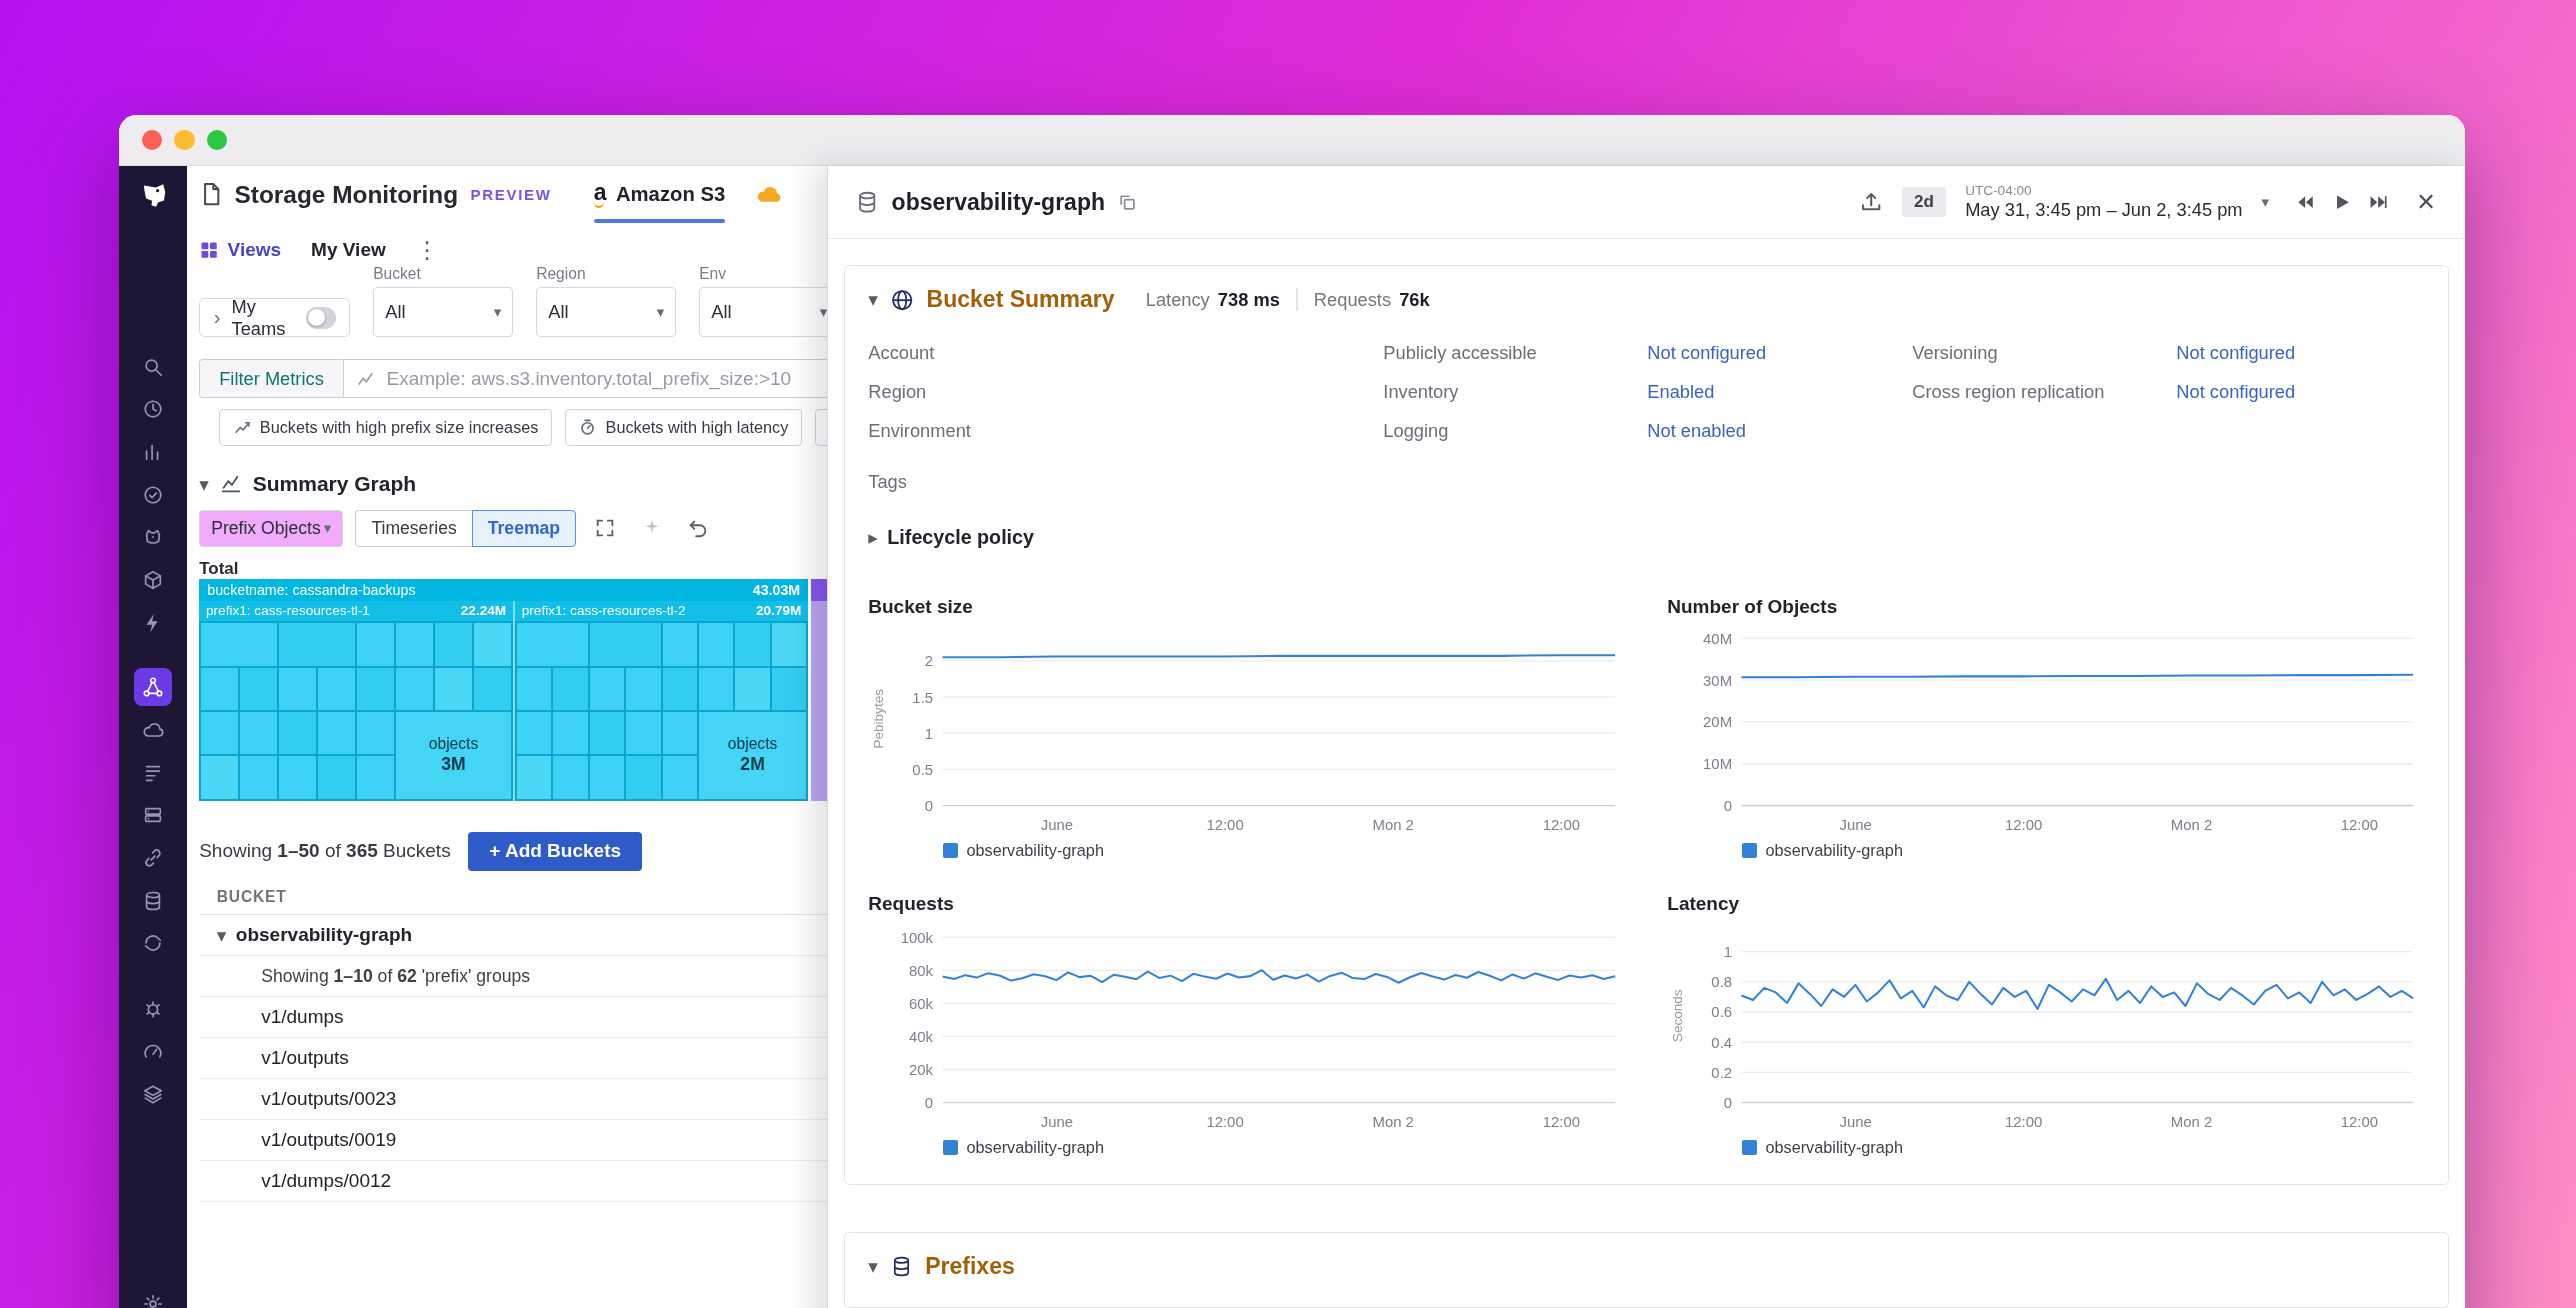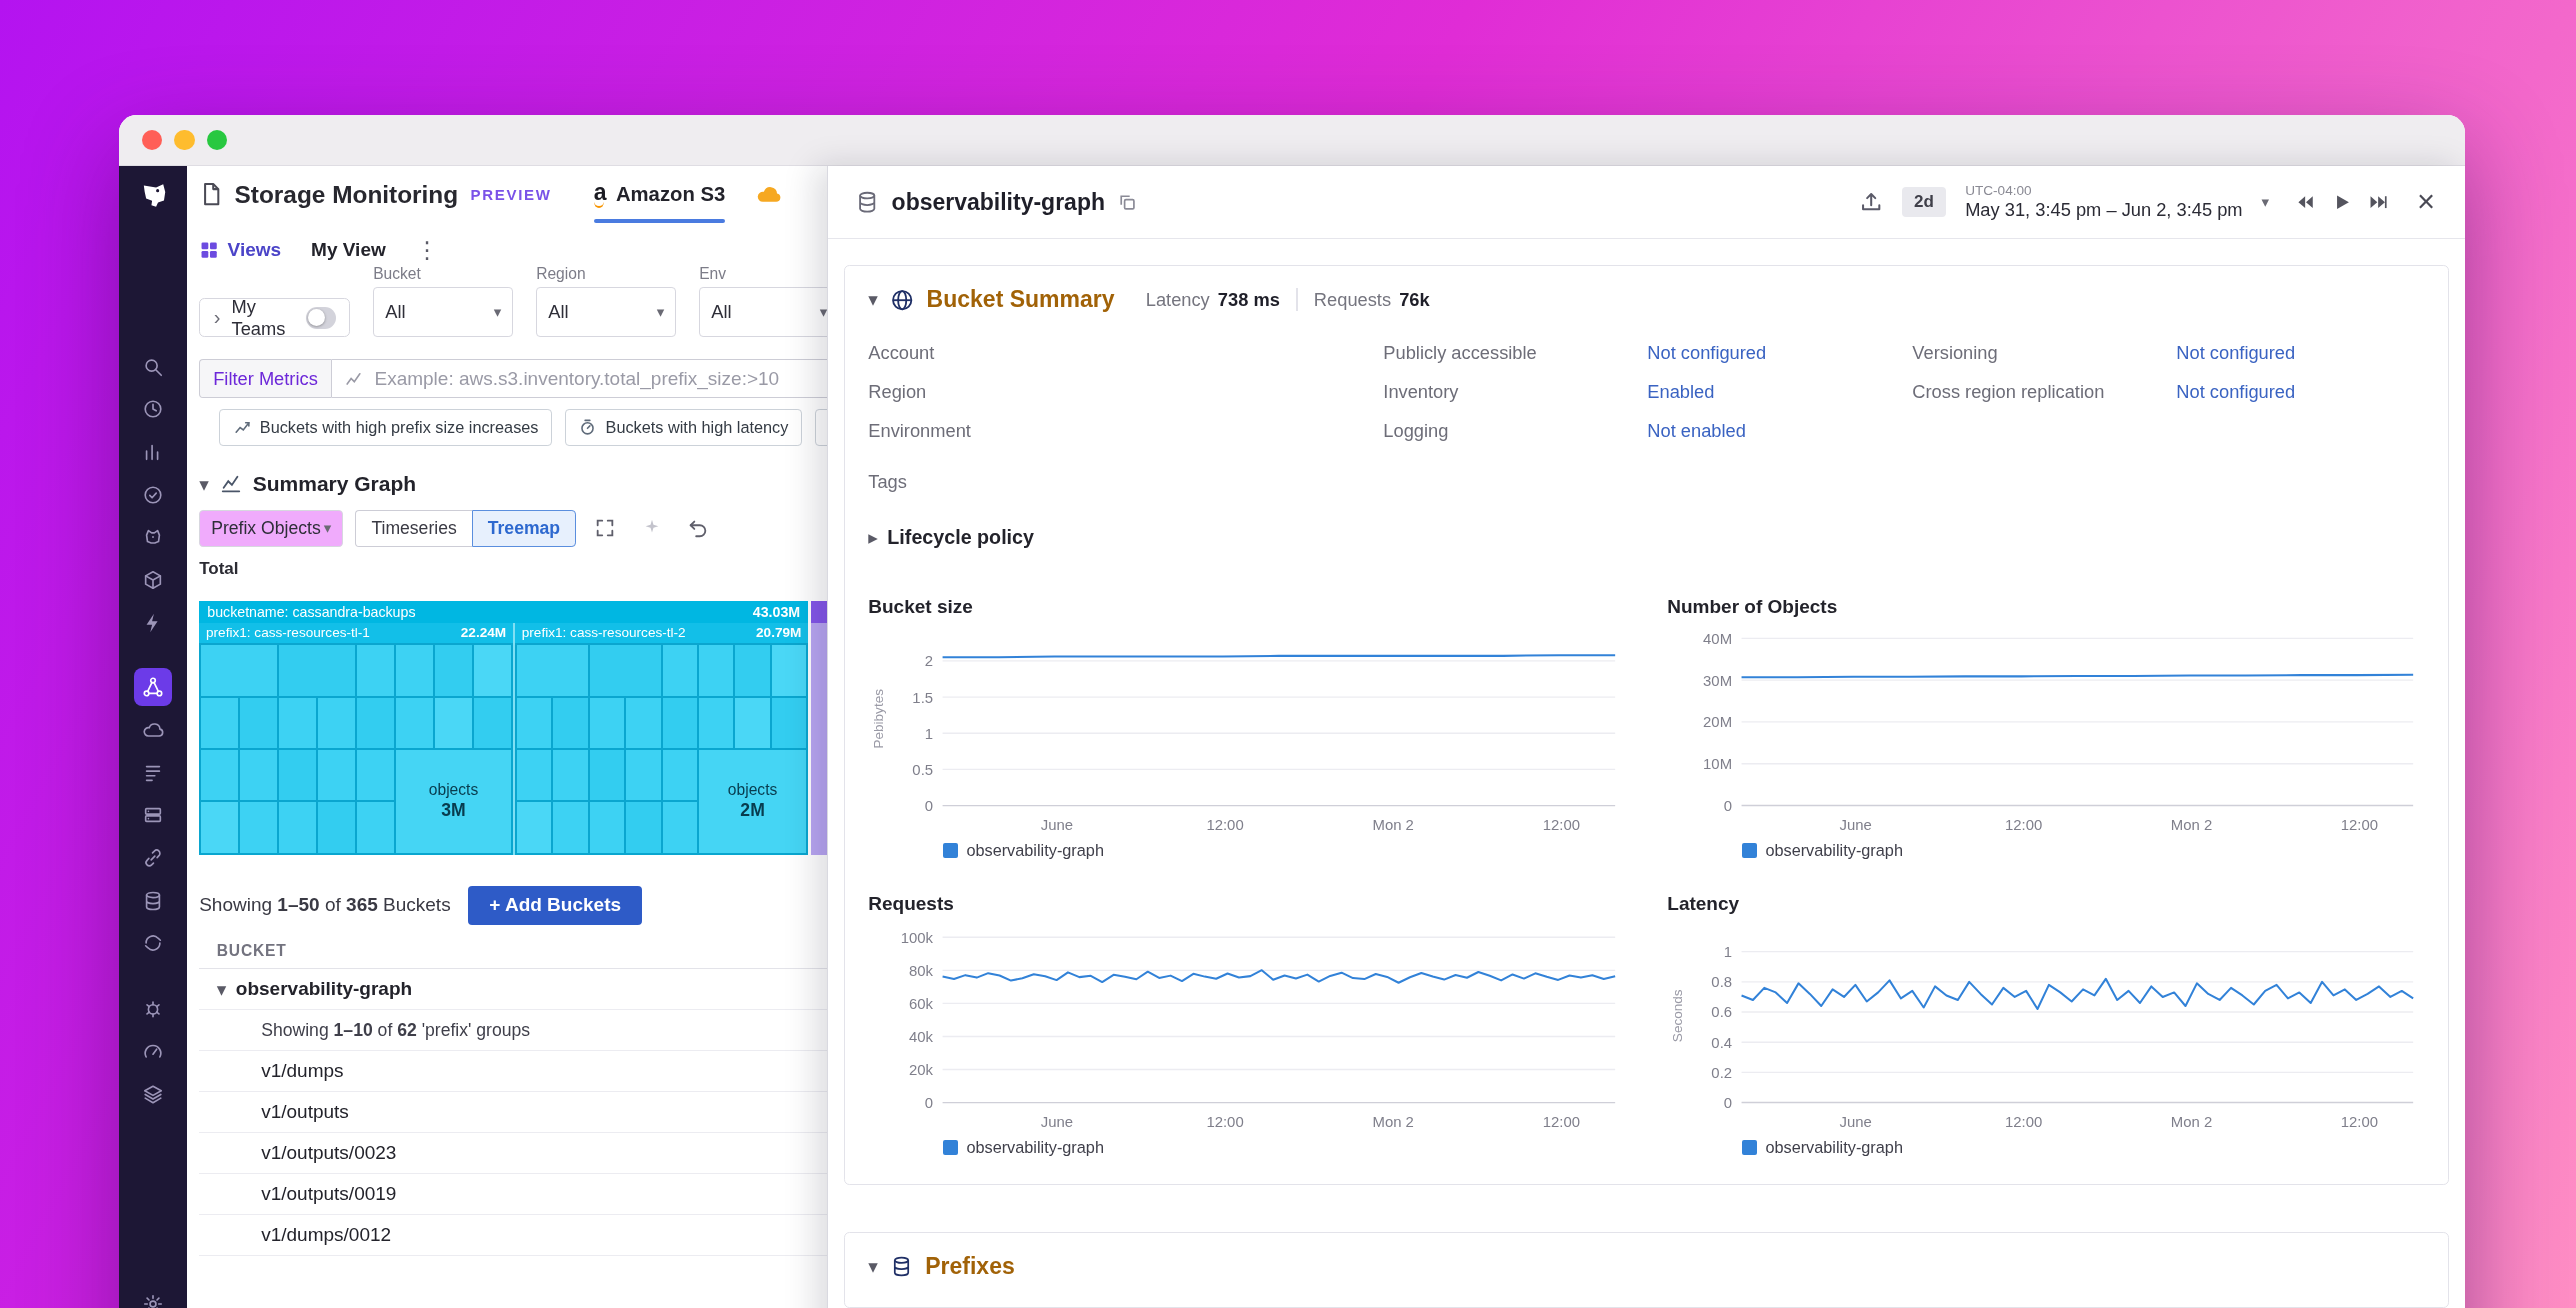--- a/index.html
+++ b/index.html
@@ -43,37 +43,37 @@
   .toggle::after{content:"";position:absolute;left:2px;top:2px;width:17.6px;height:17.6px;border-radius:50%;background:#fff;box-shadow:0 0.7px 2.7px rgba(0,0,0,.35);}
   .sel-group{display:flex;flex-direction:column;gap:4.1px;}
   .sel-label{font-size:15.6px;color:#7c7c88;}
   .sel-box{width:140px;height:50px;border:1.4px solid #d7d7df;border-radius:4.1px;display:flex;align-items:center;justify-content:space-between;padding:0 11px;font-size:18.3px;color:#2e2e38;background:#fff;box-sizing:border-box;}
   .caret{font-size:15px;color:#6a6a74;}
   .search-bar{margin-top:23px;width:651px;height:39px;border:1.4px solid #cdcdd6;border-radius:4.1px;display:flex;align-items:center;gap:9.5px;padding:0 12.2px;box-sizing:border-box;background:#fff;}
   .search-bar input,.fm-input input{border:none;outline:none;flex:1;font-size:19px;color:#2e2e38;font-family:inherit;background:transparent;}
   .search-bar input::placeholder{color:#8f8f9b;}
   .fm-input input::placeholder{color:#9a9aa6;}
   .metrics-bar{margin-top:22px;display:flex;height:39px;width:671px;}
-  .fm-label{border:1.4px solid #cdcdd6;border-right:none;background:#f6f6f8;border-radius:4.1px 0 0 4.1px;display:flex;align-items:center;padding:0 13px;font-size:18.3px;color:#6d28d9;white-space:nowrap;}
+  .fm-label{border:1.4px solid #cdcdd6;border-right:none;background:#f6f6f8;border-radius:4.1px 0 0 4.1px;display:flex;align-items:center;padding:0 19px;font-size:18.3px;color:#0f766e;white-space:nowrap;}
   .fm-input{flex:1;border:1.4px solid #cdcdd6;border-radius:0 4.1px 4.1px 0;display:flex;align-items:center;gap:9.5px;padding:0 12.2px;background:#fff;}
   .chips-row{margin-top:11px;display:flex;gap:13.6px;margin-left:20.3px;width:678px;}
   .chip{height:37px;border:1.4px solid #ccd2d9;border-radius:4.1px;display:flex;align-items:center;gap:8.1px;padding:0 12.2px;font-size:16.3px;color:#343b44;background:#fff;white-space:nowrap;box-sizing:border-box;}
   .chip.partial{width:54px;flex:0 0 54px;overflow:hidden;}
   .summary-header{margin-top:26px;display:flex;align-items:center;gap:11px;font-size:21px;font-weight:700;color:#23232b;}
   .chev{color:#5a5a66;font-size:19px;}
   .controls-row{margin-top:13.6px;display:flex;align-items:center;gap:12.2px;}
   .metric-select{width:144px;height:37px;border:1.4px solid #d7d7df;border-radius:4.1px;display:flex;align-items:center;justify-content:space-between;padding:0 11px;font-size:17.6px;color:#2e2e38;background:#f0abfc;box-sizing:border-box;}
   .segmented{display:flex;align-items:center;}
   .seg{height:37px;padding:0 15px;border:1.4px solid #cdcdd6;display:flex;align-items:center;font-size:17.6px;color:#3a3a44;background:#fff;box-sizing:border-box;}
   .seg.first{border-radius:4.1px 0 0 4.1px;border-right:none;}
   .seg.active{background:#e7f0fd;border:1.4px solid #5a8ede;color:#2d68cf;font-weight:700;border-radius:0 4.1px 4.1px 0;}
   .icon-btn{width:34px;height:34px;display:flex;align-items:center;justify-content:center;color:#5f5f6b;}
   .icon-btn.disabled{color:#c3c3cc;}
   .total-label{margin-top:12.2px;font-size:17px;font-weight:700;color:#2b2b33;}
-  .treemap-row{margin-top:22px;display:flex;gap:2.7px;height:254px;}
+  .treemap-row{margin-top:0;display:flex;gap:2.7px;height:222px;}
   .tm-main{width:609px;display:flex;flex-direction:column;flex:0 0 609px;}
   .tm-header{height:22px;background:#00b7e2;color:#fff;display:flex;justify-content:space-between;align-items:center;padding:0 8.1px;font-size:14.2px;}
   .tm-header b{font-weight:700;}
   .tm-groups{flex:1;display:flex;gap:2px;background:#7fe0f4;}
   .tm-group{display:flex;flex-direction:column;}
   .tm-group.g1{flex:1.07;}
   .tm-group.g2{flex:1;}
   .tm-gheader{height:20.3px;background:#12bfe8;color:#fff;display:flex;justify-content:space-between;align-items:center;padding:0 6.8px;font-size:13.6px;}
   .tm-cells{flex:1;display:grid;grid-template-columns:repeat(8,1fr);grid-template-rows:repeat(4,1fr);gap:2px;background:#0aa6cf;padding:2px;grid-auto-flow:dense;}
   .tm-cell{background:#3dd2f3;}

